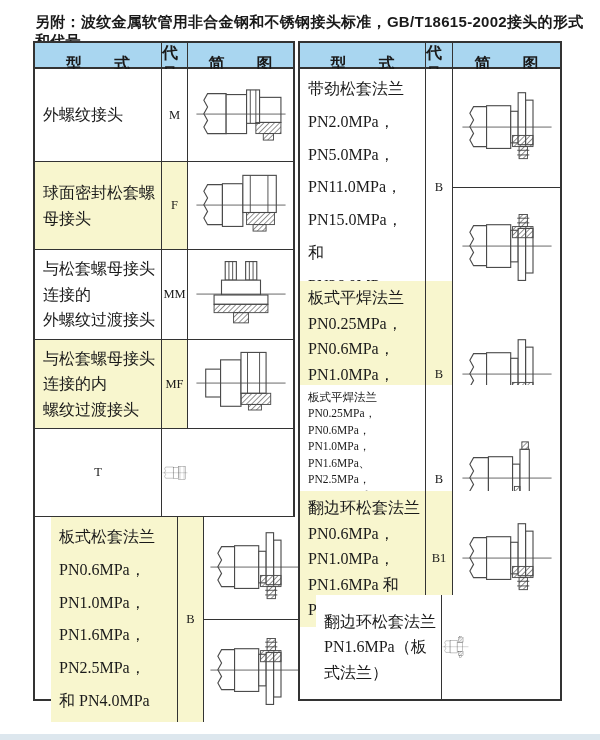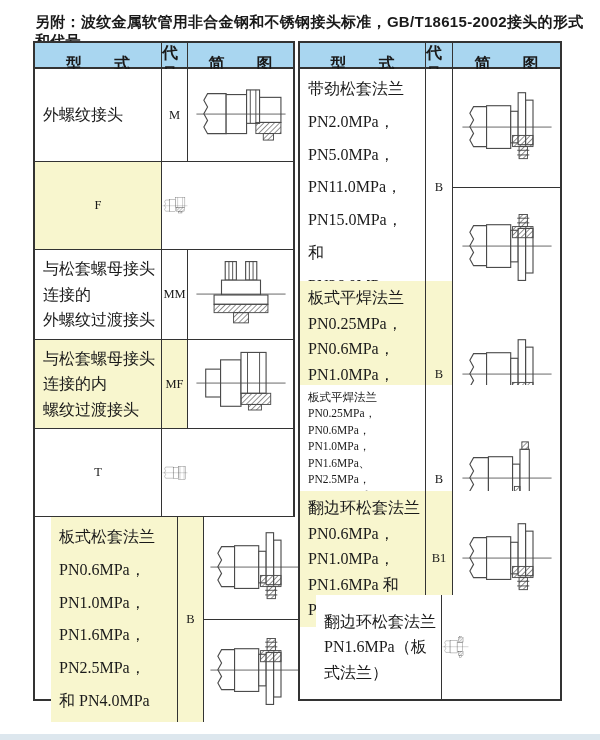--- a/index.html
+++ b/index.html
@@ -84,20 +84,21 @@
                 <rect x="70" y="23" width="23" height="27" stroke="#4a4a4a" stroke-width="1.2" fill="#ffffff"></rect>
                 <rect x="66" y="50" width="27" height="12" fill="url(#h0)" stroke="#4a4a4a" stroke-width="1"></rect>
                 <rect x="74" y="62" width="11" height="7" fill="url(#h0)" stroke="#4a4a4a" stroke-width="1"></rect>
                 <line x1="2" y1="41" x2="98" y2="41" stroke="#4a4a4a" stroke-width="0.9"></line>
               </svg>
             </div>
         </div>
       </div>
 
       <div class="row hl" style="height:88px">
+        <div class="cell type"><span>球面密封松套螺母接头</span></div>
         <div class="cell code">F</div>
         <div class="cell diagcell">
           <div class="diag">
               <svg viewBox="0 0 100 84" xmlns="http://www.w3.org/2000/svg">
                 <defs>
                   <pattern id="h1" width="4" height="4" patternUnits="userSpaceOnUse" patternTransform="rotate(45)">
                     <line x1="0" y1="0" x2="0" y2="4" stroke="#4a4a4a" stroke-width="1.3"></line>
                   </pattern>
                 </defs>
                 <path d="M30 19 H14 l-4 7.2 4 7.2 -4 7.2 4 7.2 -4 7.2 4 7.1 H30 Z" stroke="#4a4a4a" stroke-width="1.2" fill="#ffffff"></path>

